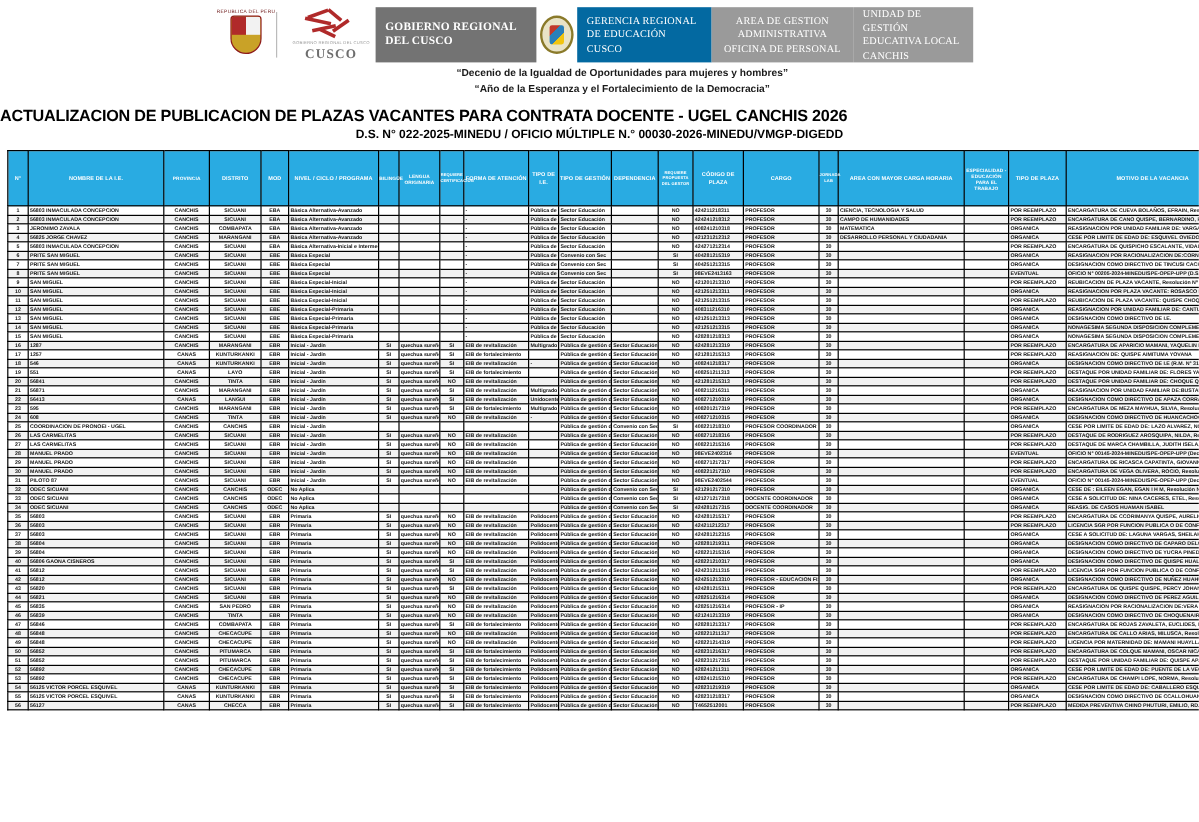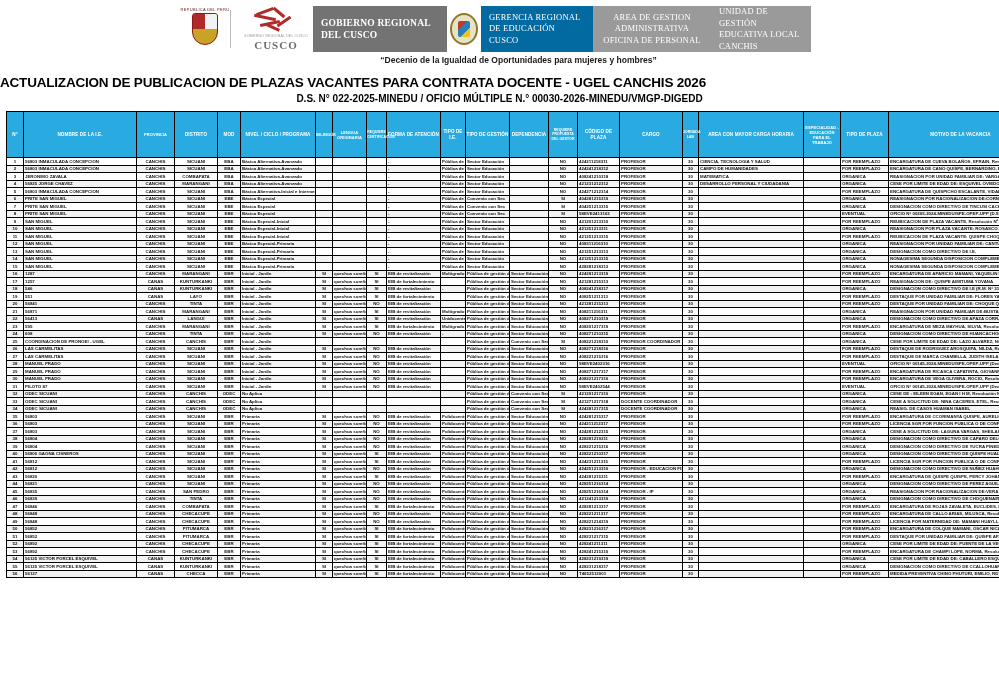--- a/index.html
+++ b/index.html
@@ -200,20 +200,21 @@
       <div>OFICINA DE PERSONAL</div>
     </div>
     <div class="graybox b2">
       <div>UNIDAD DE GESTIÓN</div>
       <div>EDUCATIVA LOCAL</div>
       <div>CANCHIS</div>
     </div>
   </div>
 
   <div class="lemas">“Decenio de la Igualdad de Oportunidades para mujeres y hombres”</div>
+  <div class="lemas">“Año de la Esperanza y el Fortalecimiento de la Democracia”</div>
   <div class="maintitle">ACTUALIZACION DE PUBLICACION DE PLAZAS VACANTES PARA CONTRATA DOCENTE - UGEL CANCHIS 2026</div>
   <div class="subtitle">D.S. N° 022-2025-MINEDU / OFICIO MÚLTIPLE N.° 00030-2026-MINEDU/VMGP-DIGEDD</div>
 
   <div class="tablewrap">
     <table class="grid">
       <colgroup>
         <col class="c0">
           <col class="c1">
           <col class="c2">
           <col class="c3">

